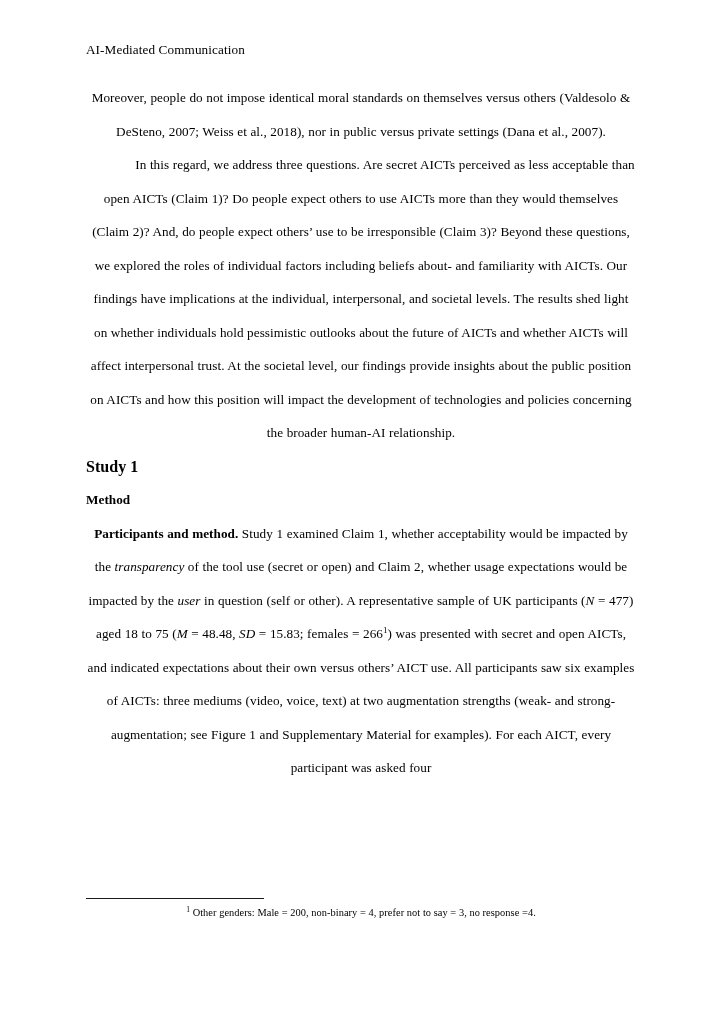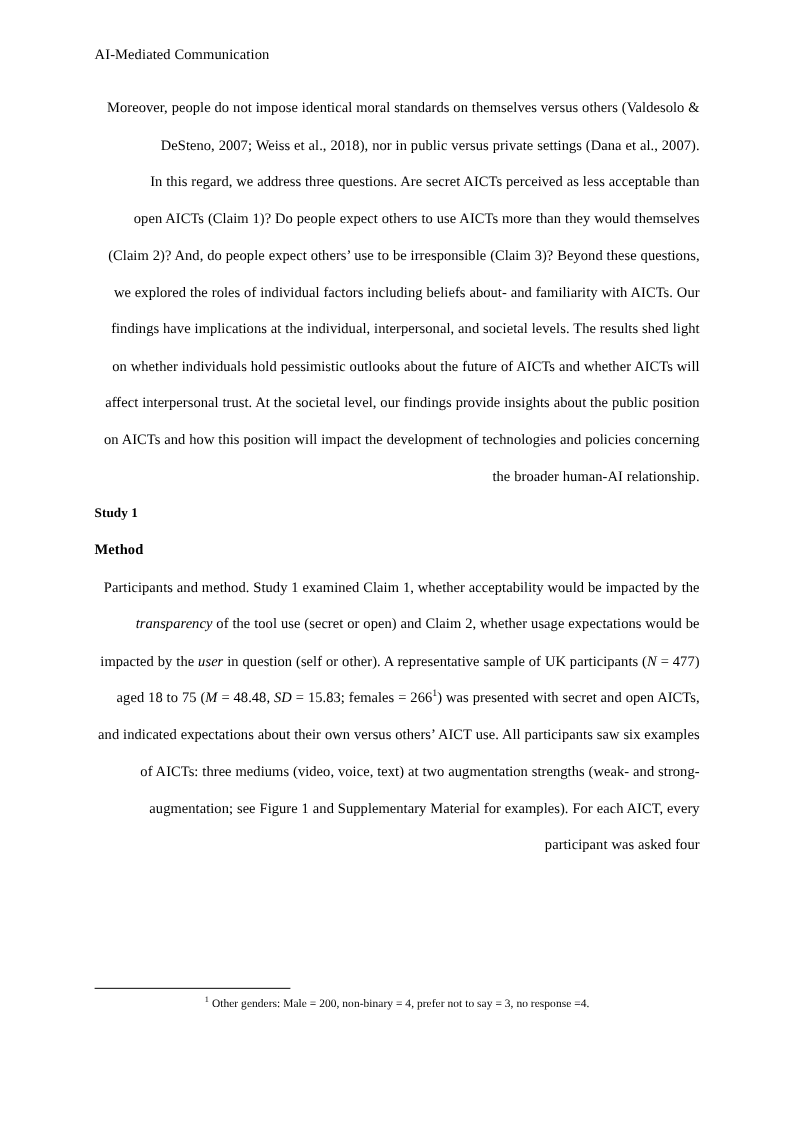--- a/index.html
+++ b/index.html
@@ -35,45 +35,45 @@
     margin: 0 0 0 0;
     white-space: nowrap;
   }
   .body-block {
     margin-top: 23px;
   }
   p.body {
     font-size: 13.2px;
     line-height: 33.5px;
     margin: 0;
-    text-align: right;
+    text-align: center;
     letter-spacing: 0.05px;
     word-spacing: 0.2px;
   }
   p.body.indent {
     text-indent: 48px;
   }
   h1.heading-l1 {
-    font-size: 12px;
+    font-size: 16px;
     line-height: 33.5px;
     font-weight: bold;
     margin: 0;
     text-align: left;
     letter-spacing: 0.05px;
   }
   h2.heading-l2 {
     font-size: 13.2px;
     line-height: 33.5px;
     font-weight: bold;
     margin: 0;
     text-align: left;
     letter-spacing: 0.05px;
   }
   .runin {
-    font-weight: normal;
+    font-weight: bold;
   }
   i, .ital {
     font-style: italic;
     margin-top: 12px;
   }
   sup {
     font-size: 0.68em;
     vertical-align: super;
     line-height: 0;
   }

